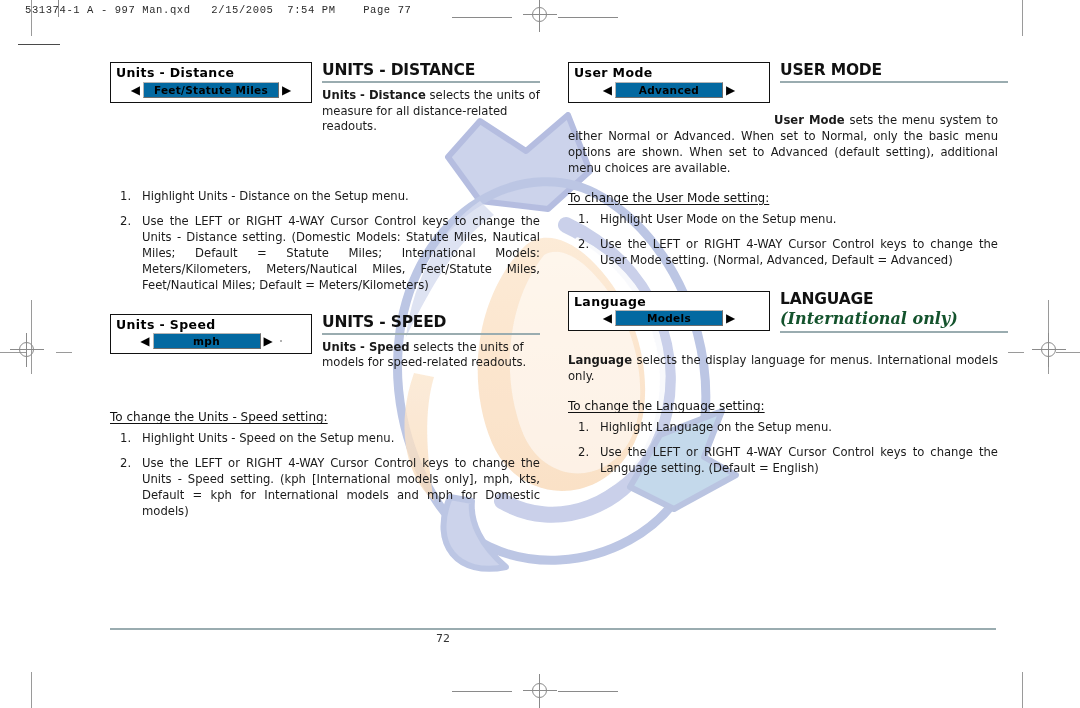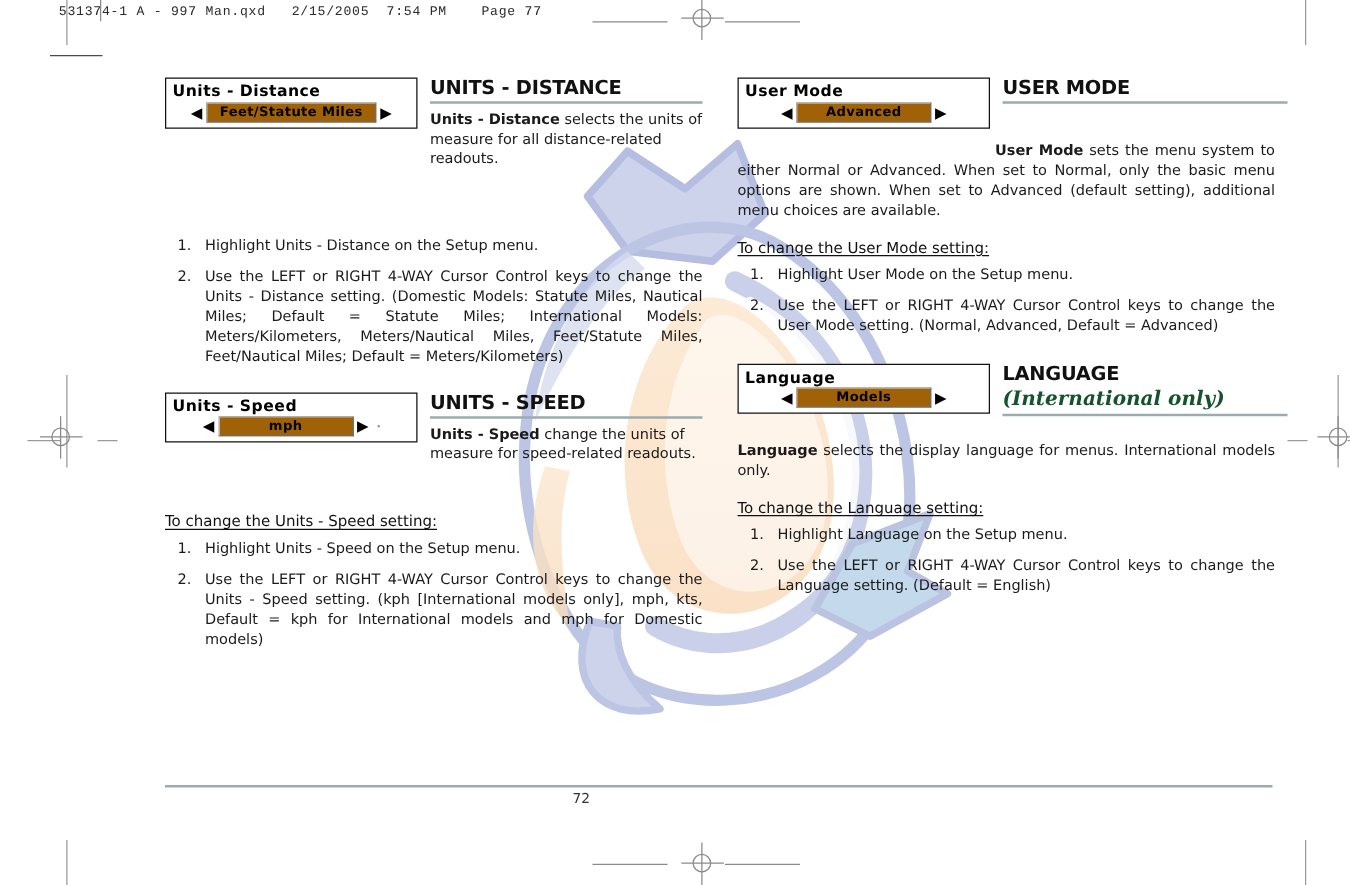--- a/index.html
+++ b/index.html
@@ -5,21 +5,21 @@
   html,body{margin:0;padding:0;}
   body{
     width:1080px;height:708px;
     background:#ffffff;
     font-family:"Liberation Sans", sans-serif;
     color:#1a1a1a;
     position:relative;
     overflow:hidden;
     -webkit-font-smoothing:antialiased;
   }
-  .page{position:absolute;inset:0;margin-left:22px;}
+  .page{position:absolute;inset:0;}
 
   
   .reg{position:absolute;width:34px;height:34px;}
   .reg .c{position:absolute;left:9px;top:9px;width:15px;height:15px;border:1px solid #8a8a8a;border-radius:50%;box-sizing:border-box;}
   .reg .v{position:absolute;left:16px;top:0;width:1px;height:34px;background:#8a8a8a;}
   .reg .h{position:absolute;top:16px;left:0;height:1px;width:34px;background:#8a8a8a;}
   .reg-top{left:523px;top:-2px;}
   .reg-left{left:10px;top:333px;}
   .reg-right{left:1032px;top:333px;}
   .reg-bottom{left:523px;top:674px;}
@@ -83,21 +83,21 @@
     font-family:"DejaVu Sans", sans-serif;
     font-weight:bold;font-size:12.5px;letter-spacing:.4px;color:#000;
     line-height:1.1;
   }
   .menubox .mb-row{
     display:flex;align-items:center;justify-content:center;
     margin-top:2px;gap:3px;
   }
   .arrow{font-size:12px;line-height:1;color:#000;}
   .mb-value{
-    background:#a16207;color:#000;
+    background:#0369a1;color:#000;
     font-family:"DejaVu Sans", sans-serif;
     font-weight:bold;font-size:10.5px;letter-spacing:.3px;
     padding:1px 10px;min-width:108px;text-align:center;
     box-sizing:border-box;
     border-top:1px solid #b6b6b6;
     border-left:1px solid #b6b6b6;
     border-bottom:1px solid #6d6d6d;
     border-right:1px solid #6d6d6d;
   }
   .mb-dot{width:2px;height:2px;background:#999;border-radius:50%;margin-left:4px;}
@@ -271,21 +271,21 @@
         <div class="mb-row">
           <span class="arrow">◀</span>
           <span class="mb-value">mph</span>
           <span class="arrow">▶</span>
           <span class="mb-dot"></span>
         </div>
       </div>
       <div class="headarea">
         <div class="sect-title">UNITS - SPEED</div>
         <div class="rule"></div>
-        <div class="body-p"><b>Units - Speed</b><span> change the units of measure for speed-related readouts.</span></div>
+        <div class="body-p"><b>Units - Speed</b><span> selects the units of models for speed-related readouts.</span></div>
       </div>
       <div style="height:42px"></div>
       <div class="howto">To change the Units - Speed setting:</div>
       <ol class="steps">
         <li><span class="num">1.</span><span>Highlight Units - Speed on the Setup menu.</span></li>
         <li class="just"><span class="num">2.</span><span>Use the LEFT or RIGHT 4-WAY Cursor Control keys to change the Units - Speed setting. (kph [International models only], mph, kts, Default = kph for International models and mph for Domestic models)</span></li>
       </ol>
     </div>
 
   </div>

